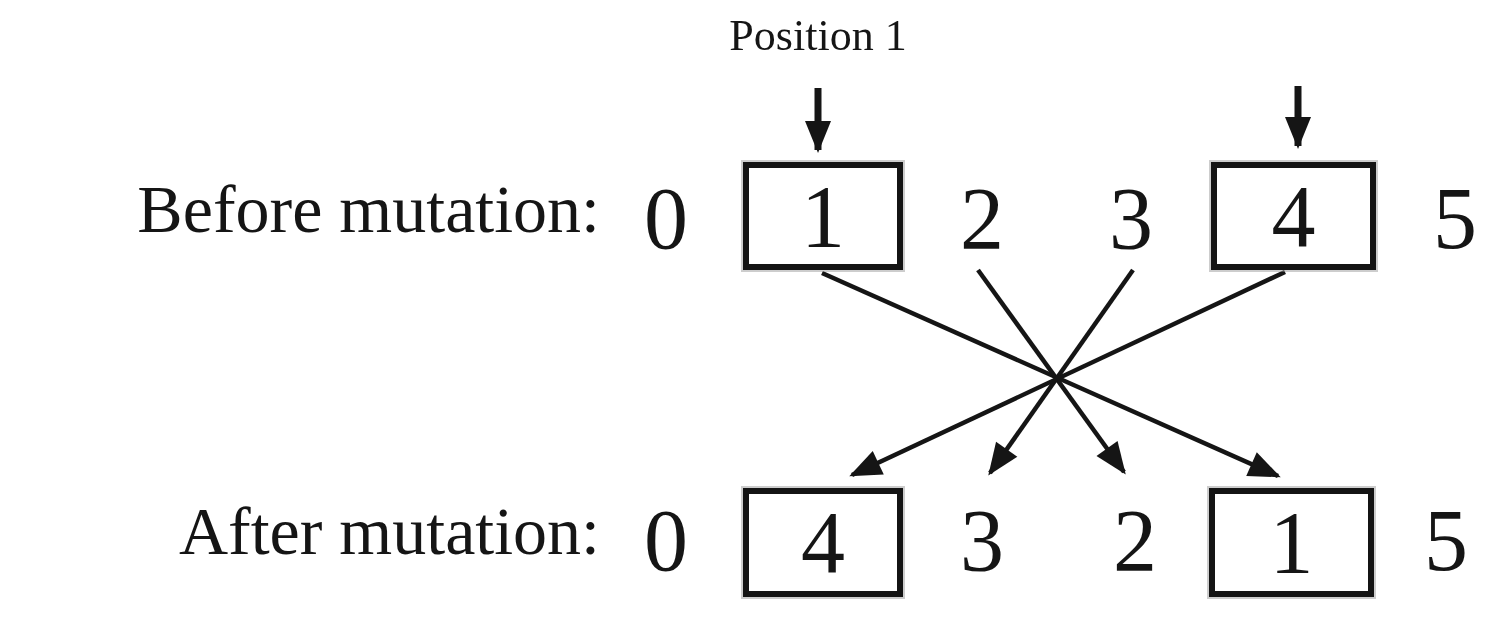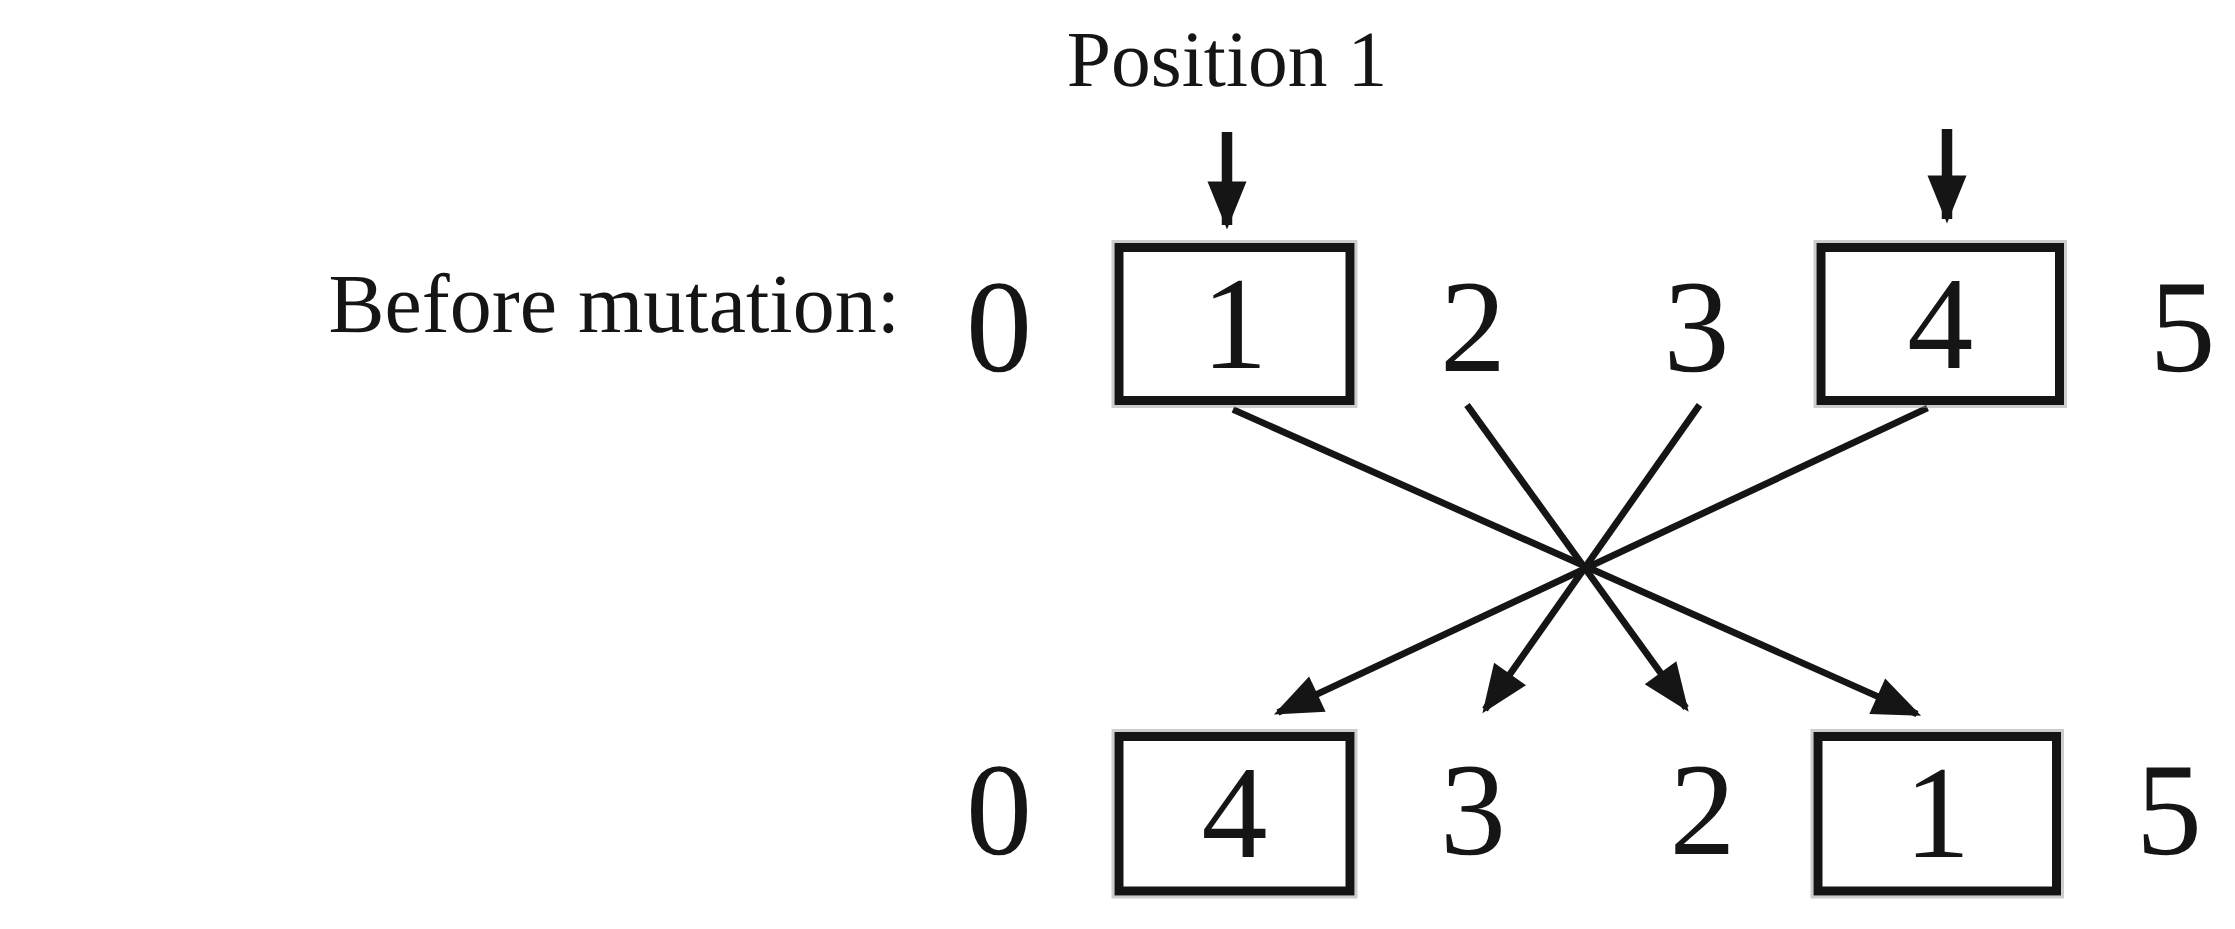--- a/index.html
+++ b/index.html
@@ -7,25 +7,25 @@
     position:relative;
     width:1490px;height:619px;
     background:#ffffff;
     font-family:"Liberation Serif","DejaVu Serif",serif;
     color:#151515;
     overflow:hidden;
   }
   .pos-label{
     position:absolute;top:14px;
     transform:translateX(-50%);
-    font-size:53px;line-height:1;white-space:nowrap;
+    font-size:44px;line-height:1;white-space:nowrap;
   }
   .row-label{
     position:absolute;right:890px;
-    font-size:56px;line-height:1;white-space:nowrap;
+    font-size:68px;line-height:1;white-space:nowrap;
     text-align:right;
   }
   .digit{
     position:absolute;
     transform:translateX(-50%);
     font-size:88px;line-height:1;
   }
   .gene-box{
     position:absolute;
     border:6px solid #141414;
@@ -81,20 +81,21 @@
   <div class="digit d-before" style="left:982px;">2</div>
 
   <div class="digit d-before" style="left:1131px;">3</div>
 
   <div class="gene-box box-before" style="left:1211px;width:165px;">
     <span class="boxed-digit">4</span>
   </div>
 
   <div class="digit d-before" style="left:1455px;">5</div>
 
+  <div class="row-label row-after-label">After mutation:</div>
 
   <div class="digit d-after" style="left:666px;">0</div>
 
   <div class="gene-box box-after" style="left:743px;width:160px;">
     <span class="boxed-digit">4</span>
   </div>
 
   <div class="digit d-after" style="left:982px;">3</div>
 
   <div class="digit d-after" style="left:1135px;">2</div>

